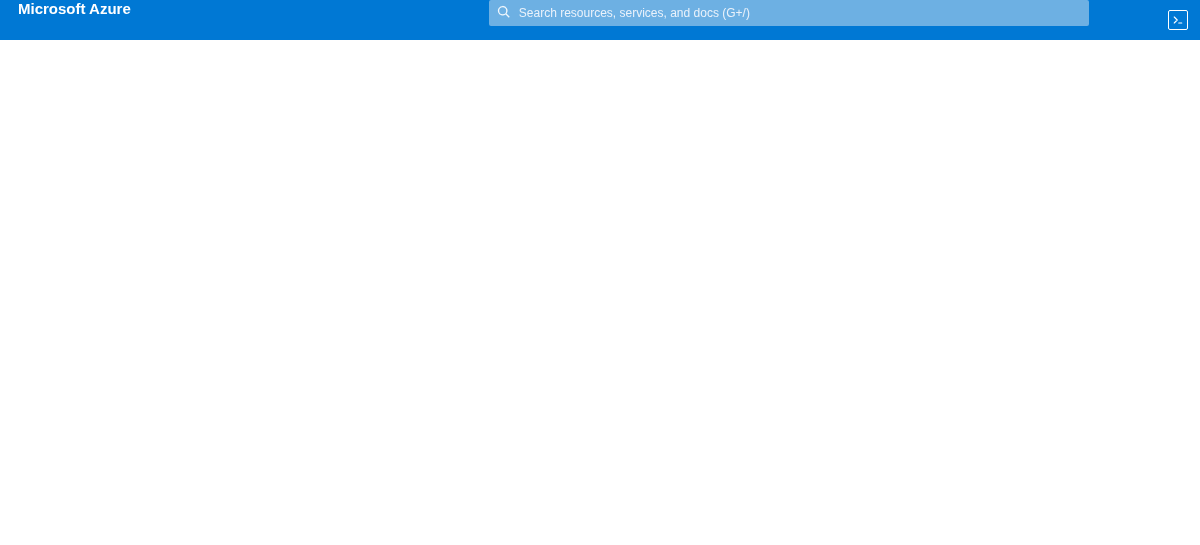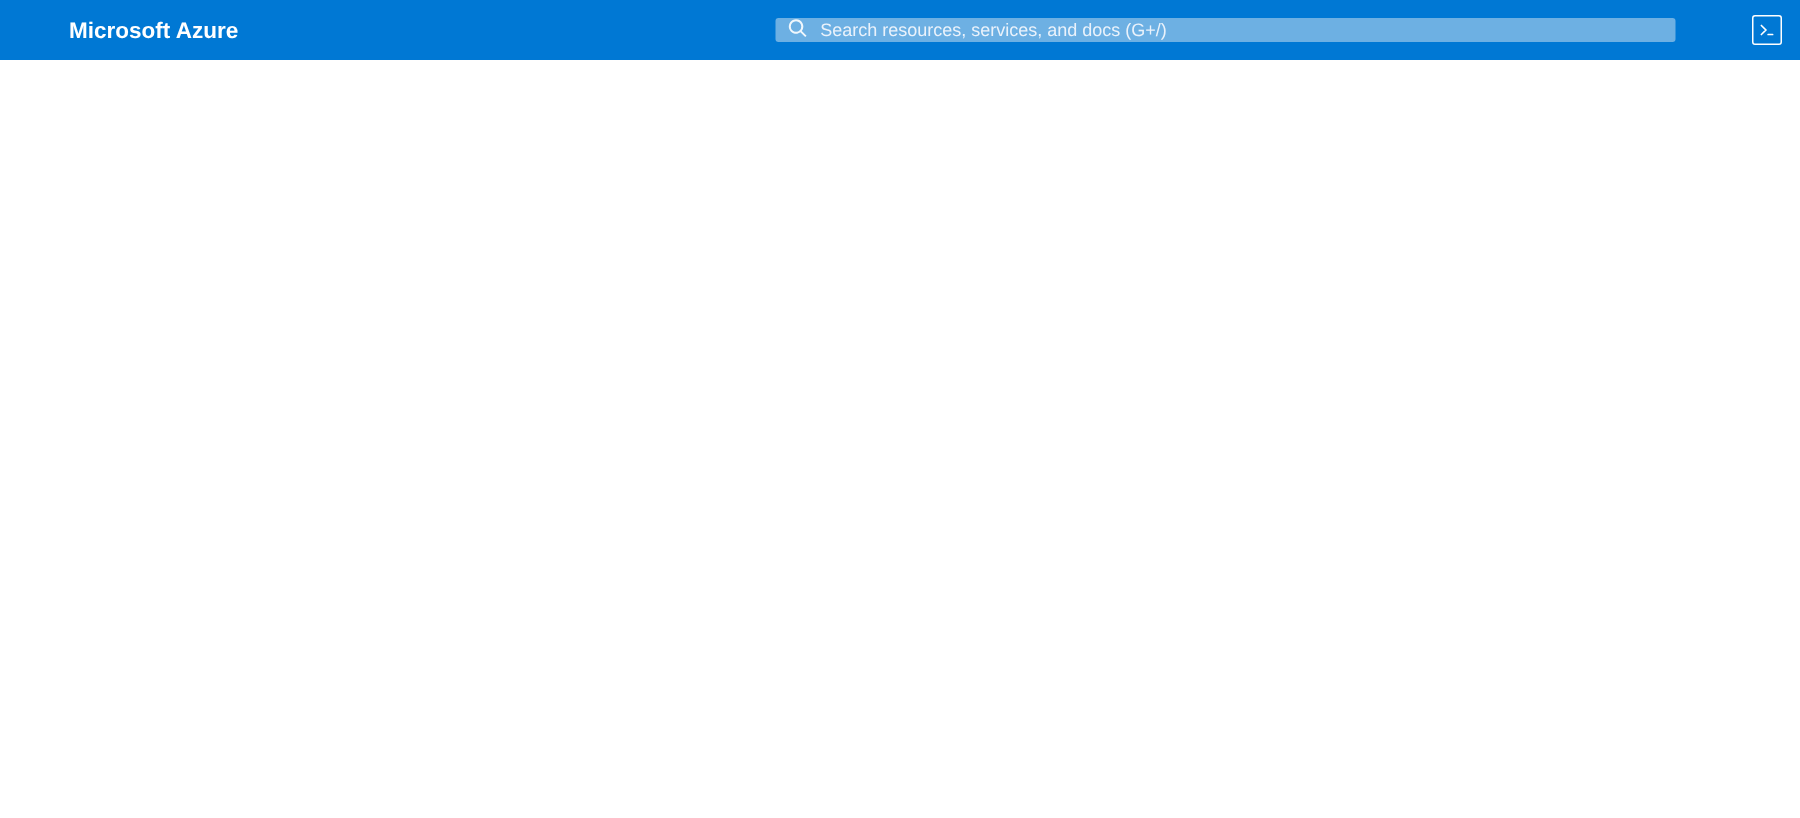--- a/index.html
+++ b/index.html
@@ -1,22 +1,22 @@
 <!DOCTYPE html>
 <html><head>
 <meta charset="utf-8">
 <style>
   * { box-sizing: border-box; margin: 0; padding: 0; }
   html, body { font-family: "Segoe UI", Arial, sans-serif; font-size: 13px; color: #323130; width: 1200px; height: 545px; overflow: hidden; background: #fff; }
 
   
-  .topbar { height: 40px; background: #0078d4; display: flex; align-items: center; color: #fff; padding-left: 28px; }
+  .topbar { height: 40px; background: #0078d4; display: flex; color: #fff; }
   .brand { font-size: 15px; font-weight: 600; padding: 0 18px; }
   .top-spacer { flex: 0 0 340px; }
-  .search-wrap { flex: 0 0 600px; height: 16px; background: #6db0e3; border-radius: 2px; display: flex; align-items: center; padding: 0 8px; color: #fff; }
+  .search-wrap { flex: 0 0 600px; height: 26px; background: #6db0e3; border-radius: 2px; display: flex; align-items: center; padding: 0 8px; color: #fff; }
   .search-wrap svg { width: 14px; height: 14px; margin-right: 8px; fill: #fff; opacity: .9; }
   .search-wrap input { background: transparent; border: none; outline: none; color: #fff; font-size: 12px; flex: 1; }
   .search-wrap input::placeholder { color: #eaf2fb; }
   .top-right { margin-left: auto; margin-right: 12px; display: flex; align-items: center; }
   .shell-icon { width: 20px; height: 20px; display:flex; align-items:center; justify-content:center; border:1px solid #fff; border-radius:2px; }
   .shell-icon svg{ width:12px; height:12px; fill:#fff;}
 
   
   .body-cols { display: flex; height: calc(100% - 40px); }
 </style>

